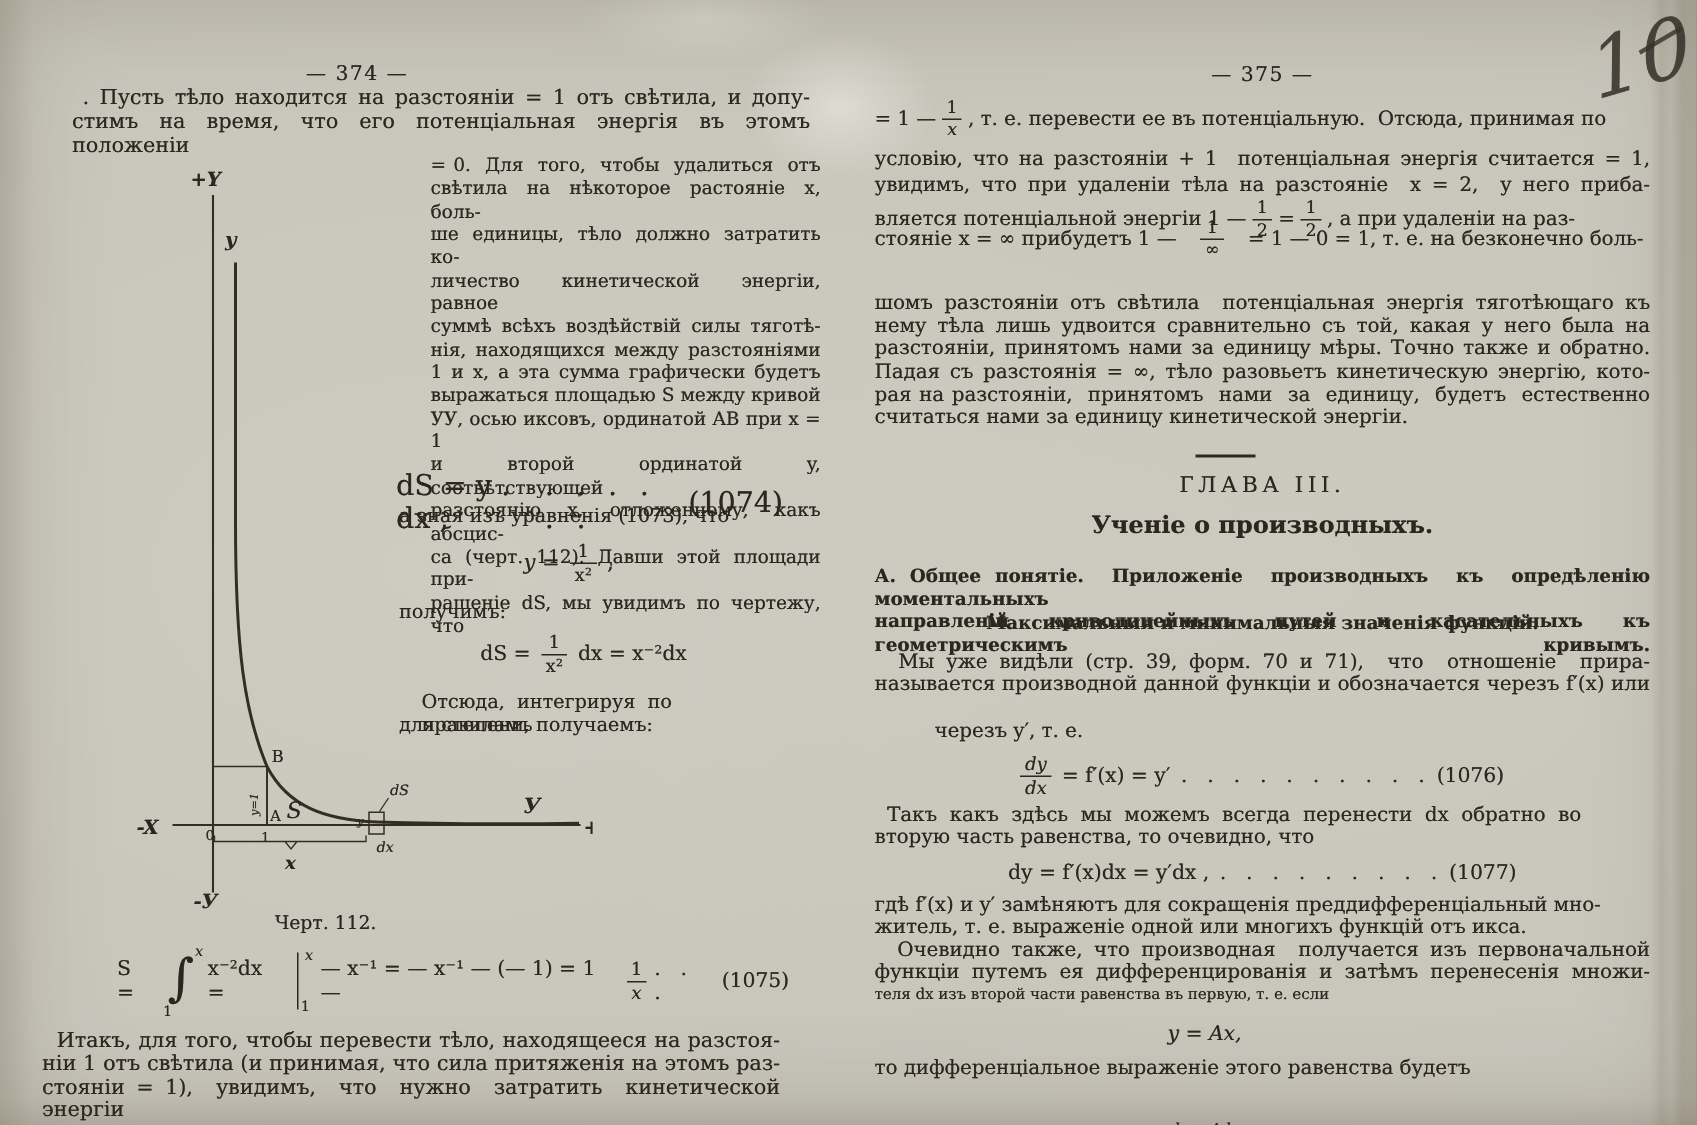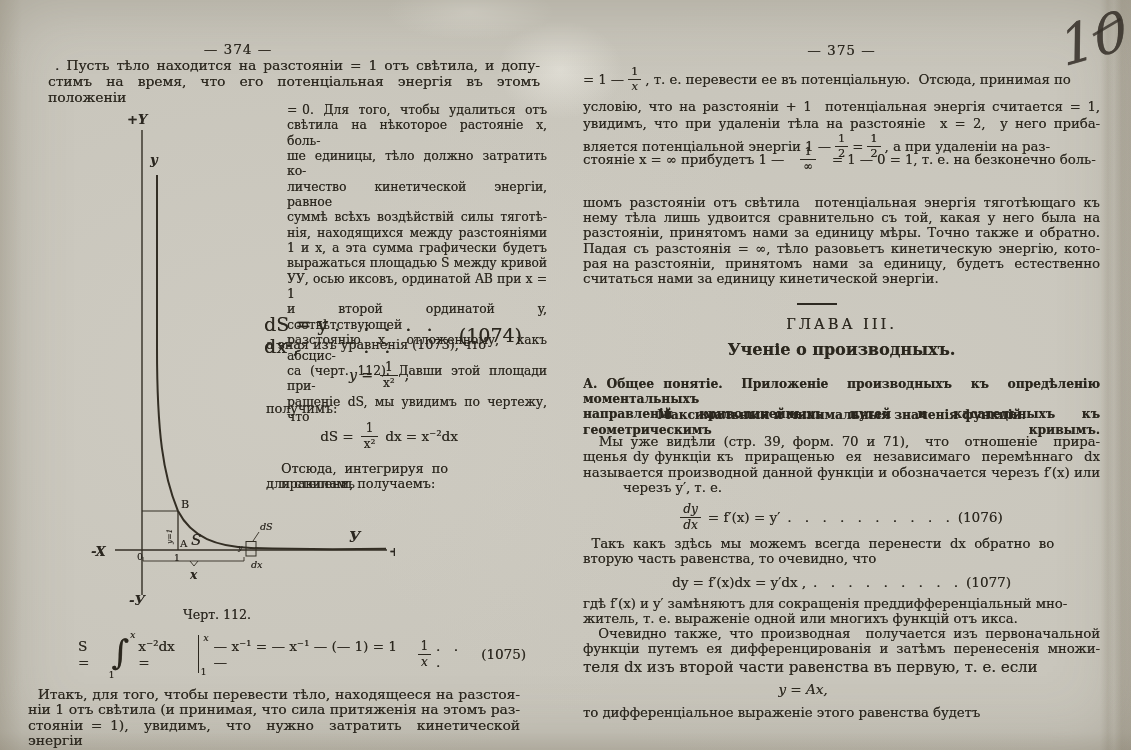--- a/index.html
+++ b/index.html
@@ -238,21 +238,20 @@
     <div class="abs center bold" style="left:0;top:340px;width:517px;font-size:16px;">Ученіе о производныхъ.</div>
 
     <div class="abs just bold" style="left:0;top:377px;width:517px;font-size:12.2px;line-height:15.2px;">
         <div>А. Общее понятіе.  Приложеніе  производныхъ  къ  опредѣленію  моментальныхъ</div>
         <div>направленій криволинейныхъ путей и касательныхъ къ геометрическимъ кривымъ.</div>
       </div>
     <div class="abs center bold" style="left:0;top:408px;width:517px;font-size:12.2px;">Максимальныя  и  минимальныя  значенія  функцій.</div>
 
     <div class="abs just" style="left:0;top:434px;width:517px;font-size:13.2px;line-height:15.3px;">
         <div>  Мы уже видѣли (стр. 39, форм. 70 и 71),  что  отношеніе  прира-</div>
-        <div>щенья dy функціи къ  приращенью  ея  независимаго  перемѣннаго  dx</div>
         <div>называется производной данной функціи и обозначается черезъ f′(x) или</div>
       </div>
     <div class="abs plainline" style="left:0;top:480px;font-size:13.2px;margin-left:40px;">черезъ y′, т. е.</div>
 
     <div class="abs eqrow" style="left:0;top:500px;width:517px;height:34px;font-size:13.5px;">
       <span class="frac f12">
         <span class="fn it">dy</span>
         <span class="fd it">dx</span>
       </span>
       <span>= f′(x) = y′</span>
@@ -269,21 +268,21 @@
       <span>(1077)</span>
     </div>
 
     <div class="abs plainline" style="left:0;top:596px;font-size:13.2px;">гдѣ f′(x) и y′ замѣняютъ для сокращенія преддифференціальный мно-</div>
     <div class="abs plainline" style="left:0;top:611px;font-size:13.2px;">житель, т. е. выраженіе одной или многихъ функцій отъ икса.</div>
 
     <div class="abs just" style="left:0;top:626px;width:517px;font-size:13.2px;line-height:15.3px;">
         <div>  Очевидно также, что производная  получается изъ первоначальной</div>
         <div>функціи путемъ ея дифференцированія и затѣмъ перенесенія множи-</div>
       </div>
-    <div class="abs plainline" style="left:0;top:658px;font-size:15px;">теля dx изъ второй части равенства въ первую, т. е. если</div>
+    <div class="abs plainline" style="left:0;top:658px;font-size:10px;">теля dx изъ второй части равенства въ первую, т. е. если</div>
 
     <div class="abs center it" style="left:0;top:681px;width:440px;font-size:13.5px;">y = Ax,</div>
 
     <div class="abs plainline" style="left:0;top:705px;font-size:13.2px;">то дифференціальное выраженіе этого равенства будетъ</div>
 
     <div class="abs center it" style="left:0;top:712px;width:440px;font-size:10px;margin-top:36px;">dy = Adx</div>
   </div>
 
 </div>
 

